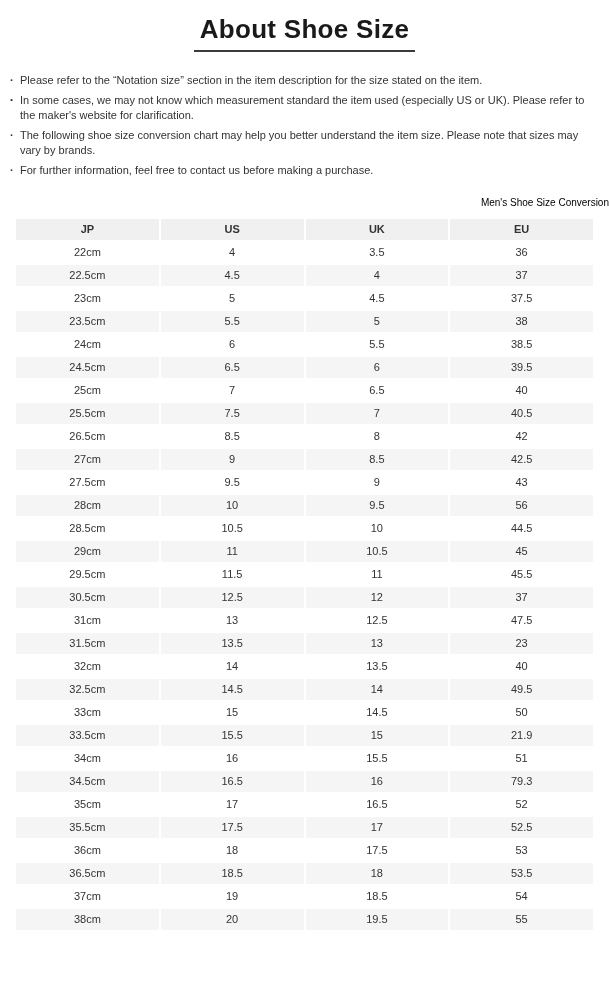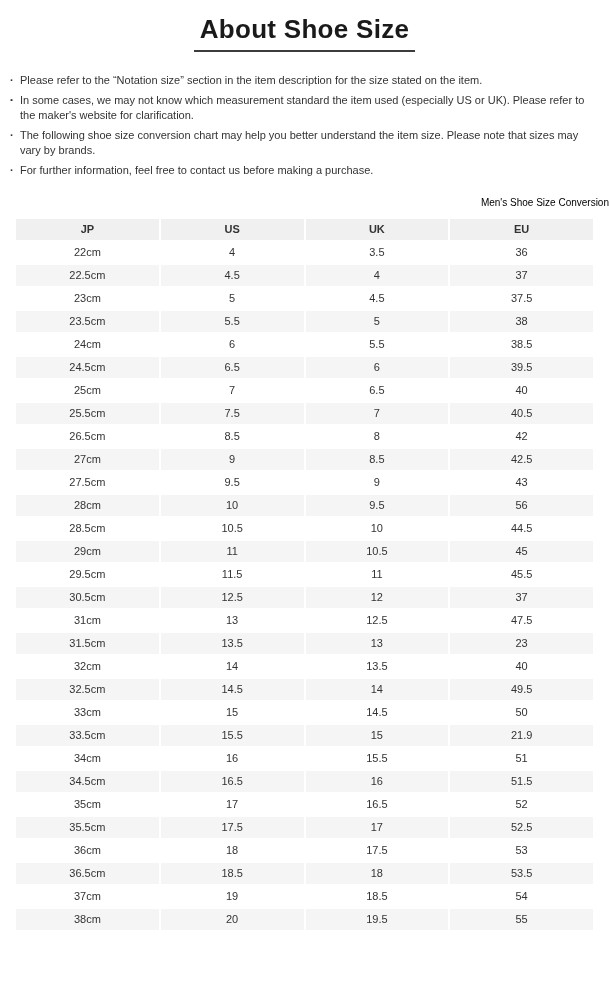--- a/index.html
+++ b/index.html
@@ -263,21 +263,21 @@
       <tr>
         <td>34cm</td>
         <td>16</td>
         <td>15.5</td>
         <td>51</td>
       </tr>
       <tr>
         <td>34.5cm</td>
         <td>16.5</td>
         <td>16</td>
-        <td>51.5</td>
+        <td>79.3</td>
       </tr>
       <tr>
         <td>35cm</td>
         <td>17</td>
         <td>16.5</td>
         <td>52</td>
       </tr>
       <tr>
         <td>35.5cm</td>
         <td>17.5</td>

